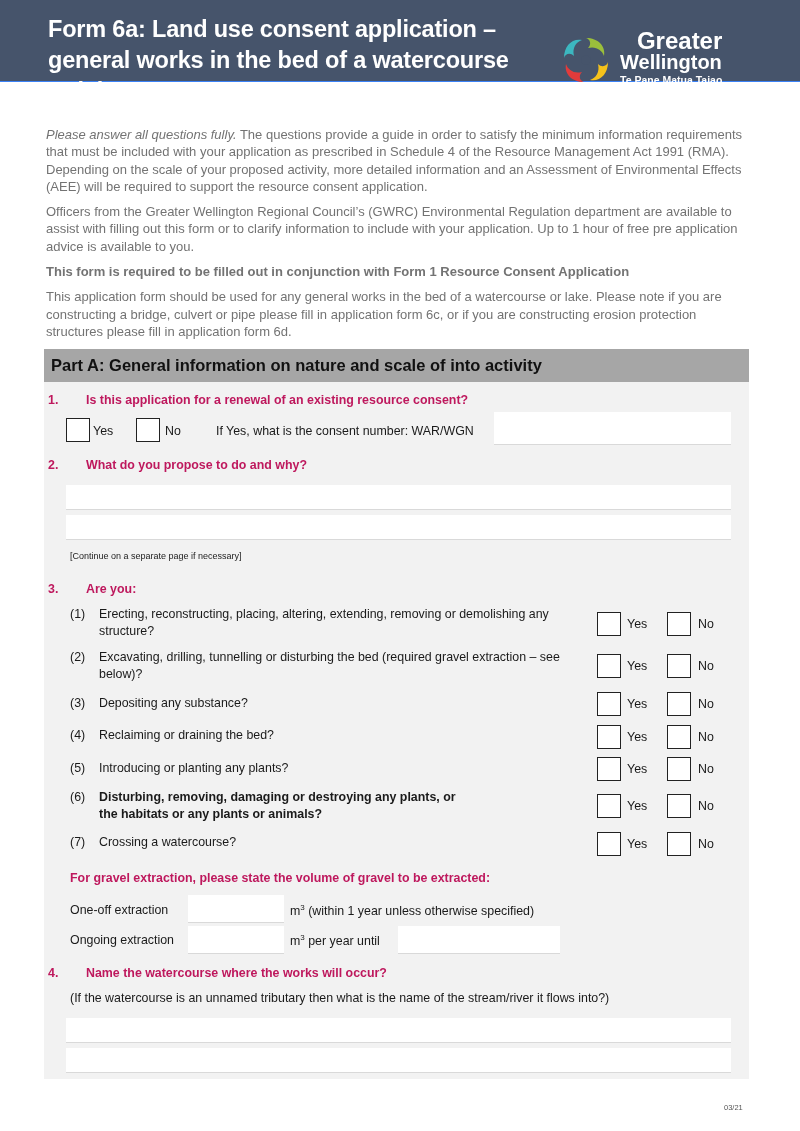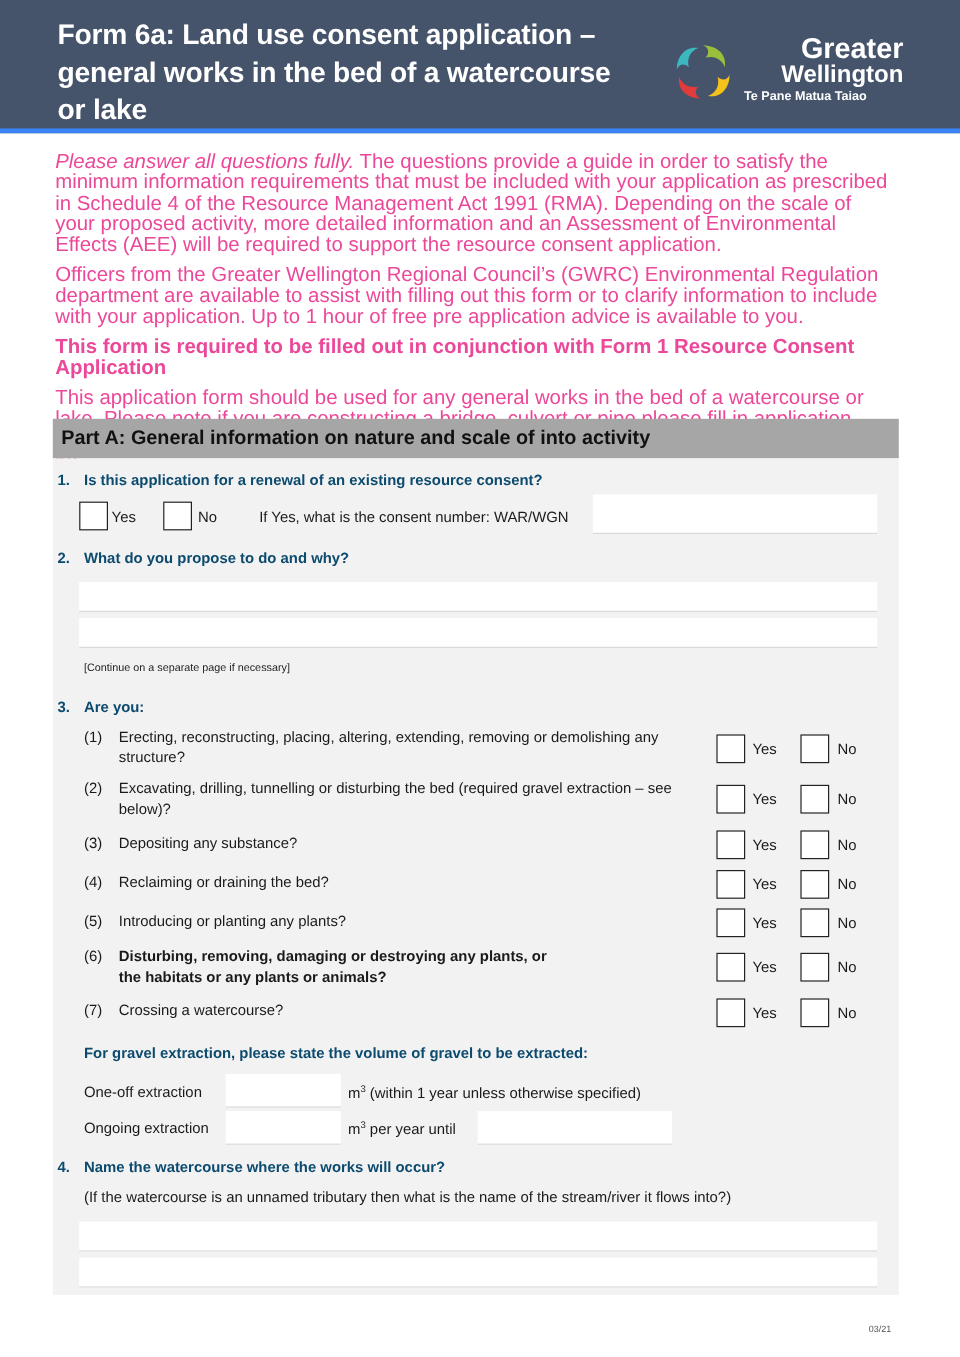--- a/index.html
+++ b/index.html
@@ -1,41 +1,41 @@
 <!DOCTYPE html>
 <html><head>
 <meta charset="utf-8">
 <style>
   * { box-sizing: border-box; margin: 0; padding: 0; }
   html, body { width: 800px; height: 1131px; background: #ffffff; }
   body { font-family: "Liberation Sans", sans-serif; color: #1a1a1a; position: relative; overflow: hidden; }
 
-  .header { position: absolute; left: 0; top: 0; width: 800px; height: 111px; background: #475569; background: #46546b; border-bottom: 4px solid #3b82f6; }
+  .header { position: absolute; left: 0; top: 0; width: 800px; height: 82px; background: #475569; background: #46546b; border-bottom: 1px solid #3b82f6; }
   .header-title { position: absolute; left: 48px; top: 14px; width: 490px; color: #ffffff; font-size: 23.5px; font-weight: bold; line-height: 31px; letter-spacing: -0.2px; }
   .logo { position: absolute; left: 558px; top: 30px; width: 180px; height: 62px; }
   .logo svg { position: absolute; left: 0; top: 2px; }
   .logo-text { position: absolute; left: 62px; top: 0; color: #fff; font-weight: bold; }
   .logo-l1 { font-size: 24px; line-height: 22px; display: block; text-align: right; }
-  .logo-l2 { font-size: 20px; line-height: 20px; display: block; margin-left: 31px; }
+  .logo-l2 { font-size: 20px; line-height: 20px; display: block; }
   .logo-l3 { font-size: 10.5px; line-height: 16px; display: block; }
 
-  .intro { position: absolute; left: 46px; top: 126px; width: 700px; font-size: 17px; line-height: 17.3px; color: #ec4899; }
+  .intro { position: absolute; left: 46px; top: 126px; width: 700px; font-size: 13px; line-height: 17.3px; color: #737373; }
   .intro p { margin-bottom: 8px; }
   .intro em { font-style: italic; }
   .intro .bold-line { font-weight: bold; margin-bottom: 8px; }
 
   .part-header { position: absolute; left: 44px; top: 349px; width: 705px; height: 33px; background: #a6a6a6; }
   .part-header span { position: absolute; left: 7px; top: 7px; font-size: 16.5px; font-weight: bold; color: #111; }
 
   .form-area { position: absolute; left: 44px; top: 382px; width: 705px; height: 697px; background: #f2f2f2; }
 
   .abs { position: absolute; }
-  .q { font-size: 12.4px; font-weight: bold; color: #0c4a6e; }
+  .q { font-size: 12.4px; font-weight: bold; color: #be185d; }
   .qn { position: absolute; left: 4px; }
-  .qt { position: absolute; left: 26px; white-space: nowrap; }
+  .qt { position: absolute; left: 42px; white-space: nowrap; }
   .txt { font-size: 12.4px; color: #1a1a1a; white-space: nowrap; }
   .small { font-size: 9px; color: #222; }
 
   .cb { position: absolute; width: 24px; height: 24px; background: #fff; border: 1.5px solid #222; }
   .cb-label { position: absolute; font-size: 12.4px; color: #1a1a1a; }
 
   .field { position: absolute; background: #ffffff; border-bottom: 1px solid #d9d9d9; }
 
   .sub { position: absolute; left: 26px; font-size: 12.4px; color: #1a1a1a; line-height: 17px; }
   .sub .num { position: absolute; left: 0; top: 0; }

